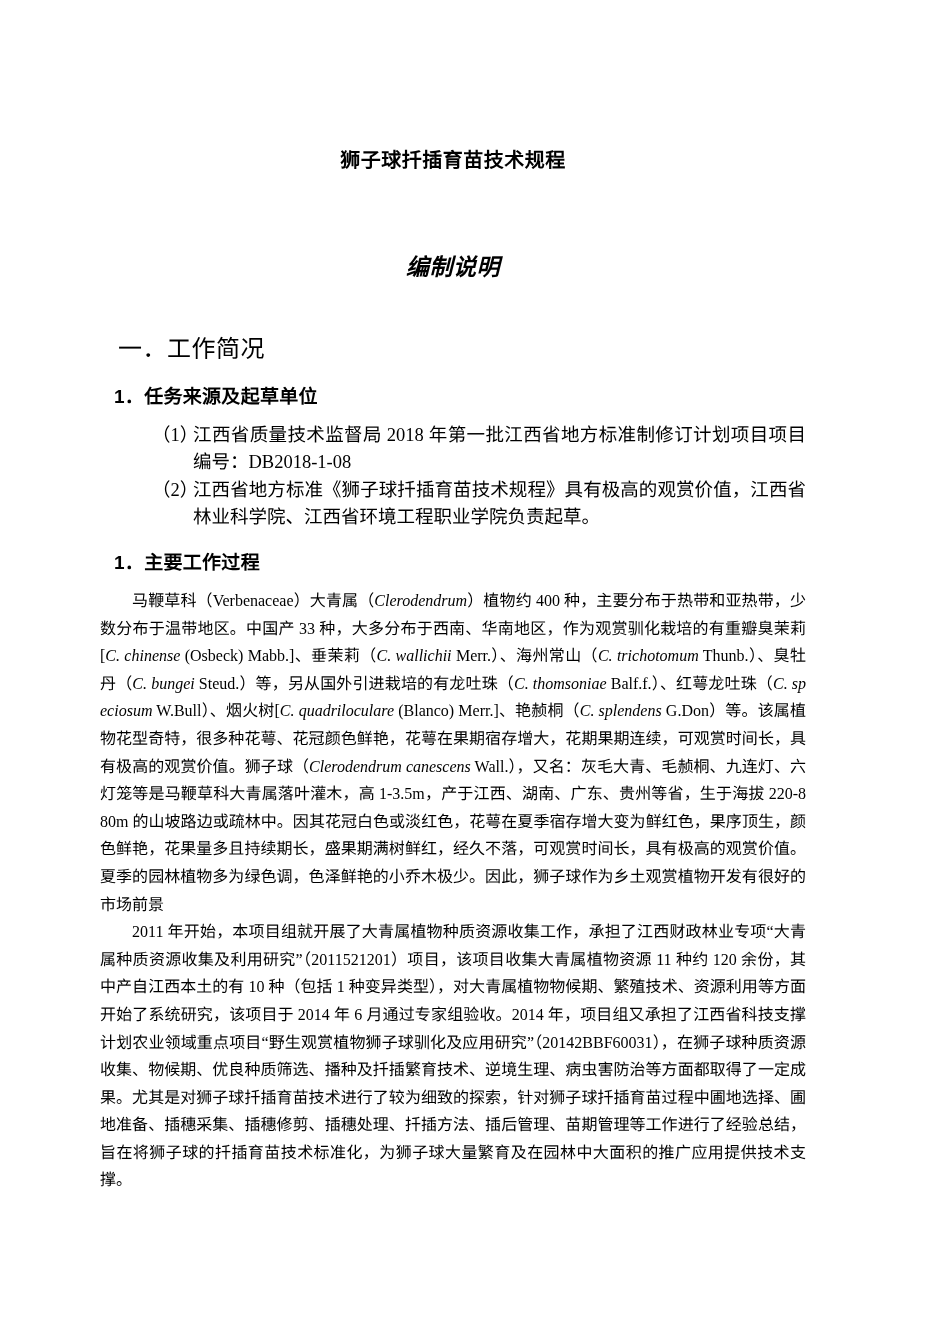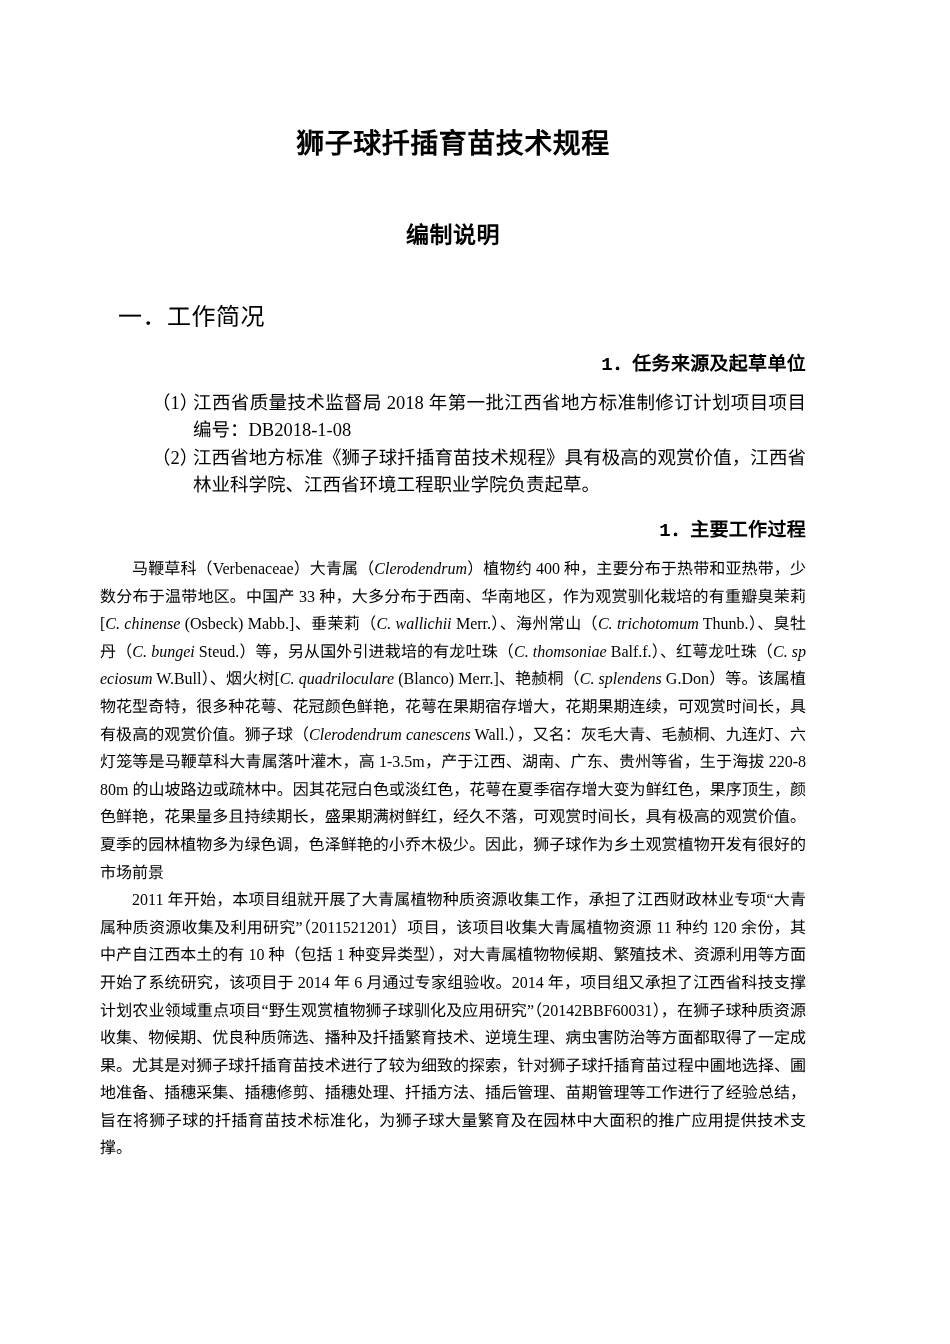--- a/index.html
+++ b/index.html
@@ -29,67 +29,67 @@
   
   .content {
     position: absolute;
     left: 100px;
     top: 0;
     width: 706px;
   }
 
   
   .doc-title {
-    margin: 0;
+    margin: 16px;
     padding: 0;
     text-align: center;
     font-family: "DejaVu Sans", "Liberation Sans", sans-serif;
     font-weight: 700;
-    font-size: 28px;
+    font-size: 20px;
     line-height: 36px;
     letter-spacing: 0.5px;
     padding-top: 126px;
   }
 
   .doc-subtitle {
     margin: 0;
     padding: 0;
     text-align: center;
     font-family: "DejaVu Sans", "Liberation Sans", sans-serif;
     font-weight: 700;
     font-size: 23px;
     line-height: 30px;
     letter-spacing: 0.5px;
     padding-top: 58px;
+    font-style: italic;
   }
 
   
   .h1 {
     margin: 0;
     padding: 0;
     font-family: "DejaVu Sans", "Liberation Sans", sans-serif;
     font-weight: 400;
     font-size: 24px;
     line-height: 30px;
     letter-spacing: 0.5px;
     padding-top: 52px;
     padding-left: 18px;
   }
 
   .h2 {
     margin: 0;
     padding: 0;
-    font-family: Liberation Mono, monospace;
+    font-family: Liberation Sans, sans-serif;
     font-weight: 700;
     font-size: 19px;
     line-height: 26px;
     letter-spacing: 0.3px;
     padding-top: 20px;
     padding-left: 14px;
-    text-align: right;
   }
 
   .h2.tight {
     padding-top: 18px;
   }
 
   
   .numlist {
     margin: 0;
     padding: 12px 0 0 0;

